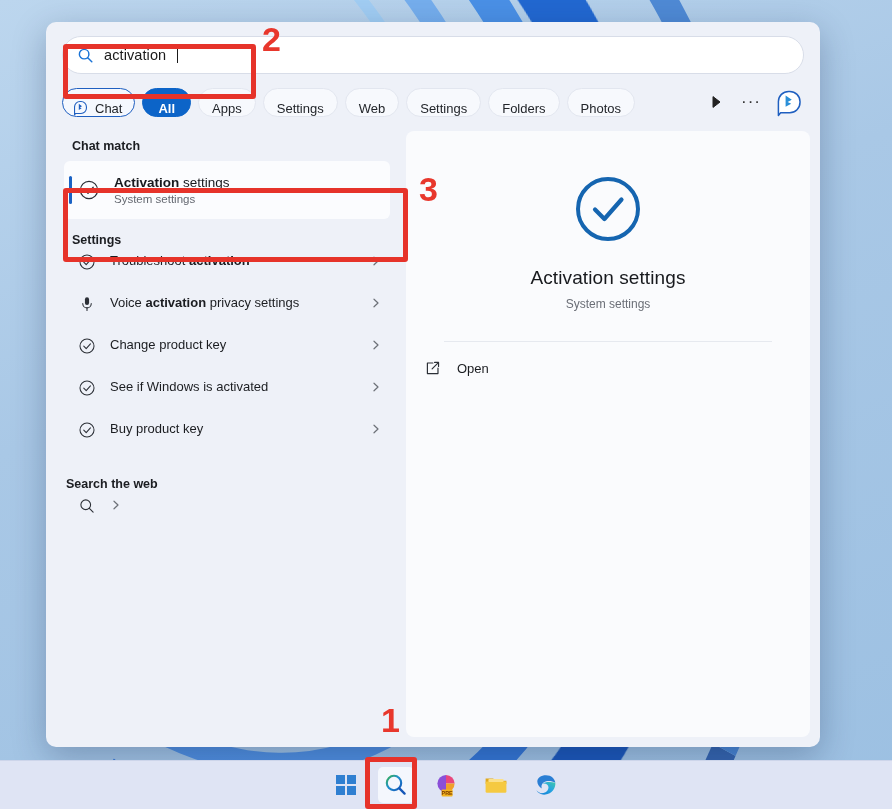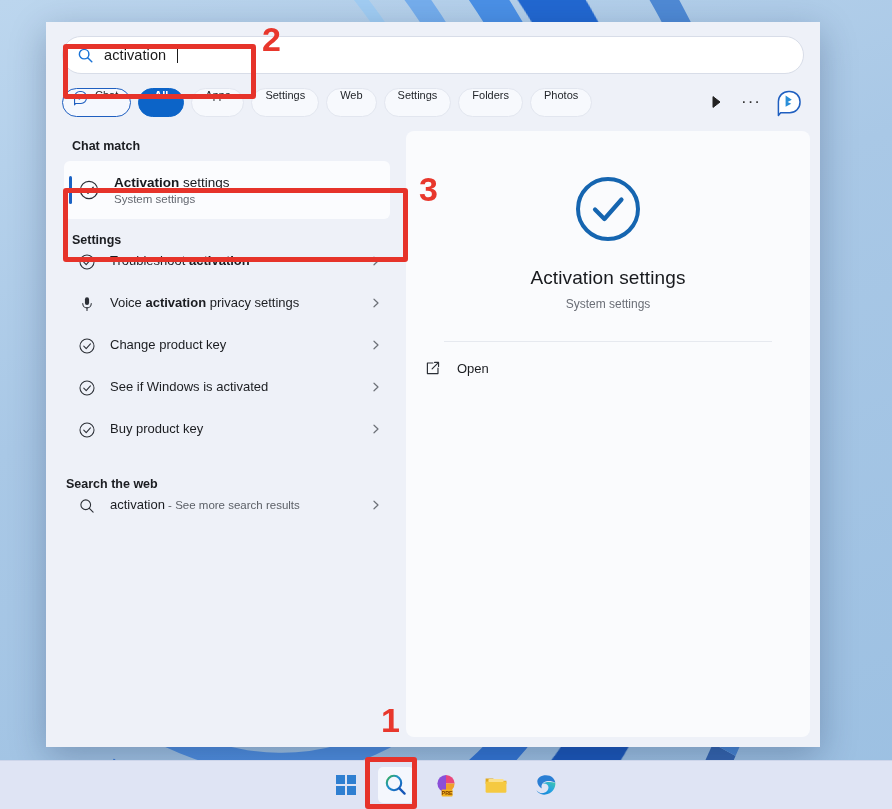--- a/index.html
+++ b/index.html
@@ -68,21 +68,21 @@
     transform: rotate(-16deg);
     opacity: .8;
   }
 
   
   .search-panel {
     position: absolute;
     left: 46px; top: 22px;
     width: 774px; height: 725px;
     background: #eef1f8;
-    border-radius: 0;
+    border-radius: 10px;
     box-shadow: 0 10px 34px rgba(10,30,70,.28);
     overflow: hidden;
     display: flex;
     flex-direction: column;
   }
   .panel-top {
     padding: 14px 16px 0 16px;
   }
   .search-box {
     height: 38px;
@@ -116,23 +116,23 @@
     gap: 7px;
     padding: 13px 16px 12px 16px;
   }
   .chip {
     height: 29px;
     padding: 0 13px;
     border-radius: 15px;
     background: #f7f9fd;
     border: 1px solid #e2e6ef;
     display: flex;
-    align-items: flex-start;
+    align-items: flex-end;
     gap: 6px;
-    font-size: 11px;
+    font-size: 13px;
     color: #23262b;
     white-space: nowrap;
   }
   .chip.chat {
     border: 1.4px solid #1f5fc0;
     background: #f5f8fe;
     padding: 0 12px 0 9px;
   }
   .chip.active {
     background: #0c64c8;
@@ -457,21 +457,20 @@
 
         <div class="section-head web-head">Search the web</div>
 
         <div class="list-row">
           <span class="row-ico">
             <svg viewBox="0 0 20 20" width="18" height="18">
               <circle cx="8.6" cy="8.6" r="5.4" fill="none" stroke="#2b2f36" stroke-width="1.2"></circle>
               <line x1="12.6" y1="12.6" x2="16.8" y2="16.8" stroke="#2b2f36" stroke-width="1.2" stroke-linecap="round"></line>
             </svg>
           </span>
-          <span class="row-label"><span>activation</span><span class="dim"> - See more search results</span></span>
           <span class="chev">
             <svg viewBox="0 0 12 12" width="12" height="12">
                 <path d="M4 2.2 8 6l-4 3.8" fill="none" stroke="#3a3f46" stroke-width="1.2" stroke-linecap="round" stroke-linejoin="round"></path>
               </svg>
           </span>
         </div>
 
       </div>
 
       <div class="preview">

